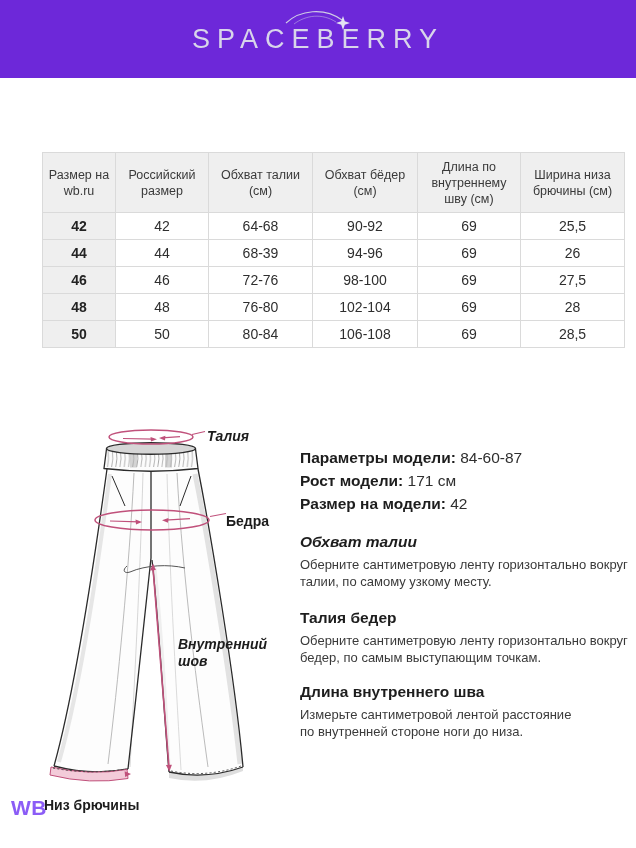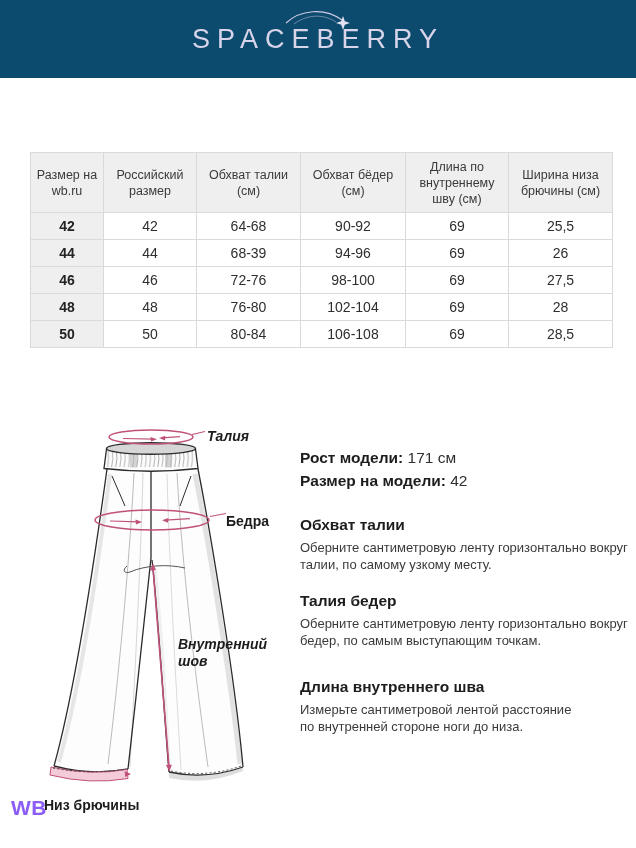--- a/index.html
+++ b/index.html
@@ -9,35 +9,35 @@
     font-family: "Liberation Sans", "DejaVu Sans", sans-serif;
     background: #ffffff;
     overflow: hidden;
     color: #2b2b2b;
   }
 
   
   .brand-header {
     position: absolute; left: 0; top: 0;
     width: 636px; height: 78px;
-    background: #0c4a6e;
+    background: #6d28d9;
   }
   .brand-logo {
     position: absolute; left: 0; top: 24px; width: 100%;
     text-align: center;
     font-size: 27px; font-weight: 400;
     letter-spacing: 7px;
     color: #d8d5ea;
   }
   .star-icon-svg {
     position: absolute; left: 50%; margin-left: -60px; top: 3px;
   }
 
   
-  .size-table-wrap { position: absolute; left: 30px; top: 152px; }
+  .size-table-wrap { position: absolute; left: 42px; top: 152px; }
   table.size-table {
     border-collapse: collapse;
     table-layout: fixed;
     width: 582px;
   }
   .size-table th, .size-table td {
     border: 1px solid #dadada;
     text-align: center;
     vertical-align: middle;
   }
@@ -80,23 +80,23 @@
     position: absolute; left: 300px; top: 446px; width: 332px;
   }
   .model-line {
     font-size: 15.5px; line-height: 23px; color: #2f2f2f;
   }
   .model-line .lbl { font-weight: bold; color: #1d1d1d; }
   .section-title {
     font-size: 15.5px; font-weight: bold; color: #1d1d1d;
     line-height: 19px;
   }
-  .st-1 { margin-top: 23px; }
+  .st-1 { margin-top: 17px; font-style: italic; }
   .st-2 { margin-top: 18px; }
-  .st-3 { margin-top: 28px; }
+  .st-3 { margin-top: 16px; }
   .section-body {
     margin-top: 5px;
     font-size: 13px; line-height: 17px; color: #3a3a3a;
     white-space: pre-line;
   }
 
   
   .wb-watermark {
     position: absolute; left: 11px; top: 796px;
     font-size: 21px; font-weight: bold; color: #8b5cf6;
@@ -262,20 +262,21 @@
     <polygon points="101,354 94.6,351.3 95.2,356.9" fill="#c0517b"></polygon>
   </g>
 </svg>
 
 <div class="diagram-label label-waist">Талия</div>
 <div class="diagram-label label-hips">Бедра</div>
 <div class="diagram-label label-inseam">Внутренний шов</div>
 <div class="diagram-label label-hem">Низ брючины</div>
 
 <div class="info-col">
+  <div class="model-line"><span class="lbl">Параметры модели:</span><span> 84-60-87</span></div>
   <div class="model-line"><span class="lbl">Рост модели:</span><span> 171 см</span></div>
   <div class="model-line"><span class="lbl">Размер на модели:</span><span> 42</span></div>
 
   <div class="section-title st-1">Обхват талии</div>
   <div class="section-body">Оберните сантиметровую ленту горизонтально вокруг
 талии, по самому узкому месту.</div>
 
   <div class="section-title st-2">Талия бедер</div>
   <div class="section-body">Оберните сантиметровую ленту горизонтально вокруг
 бедер, по самым выступающим точкам.</div>

